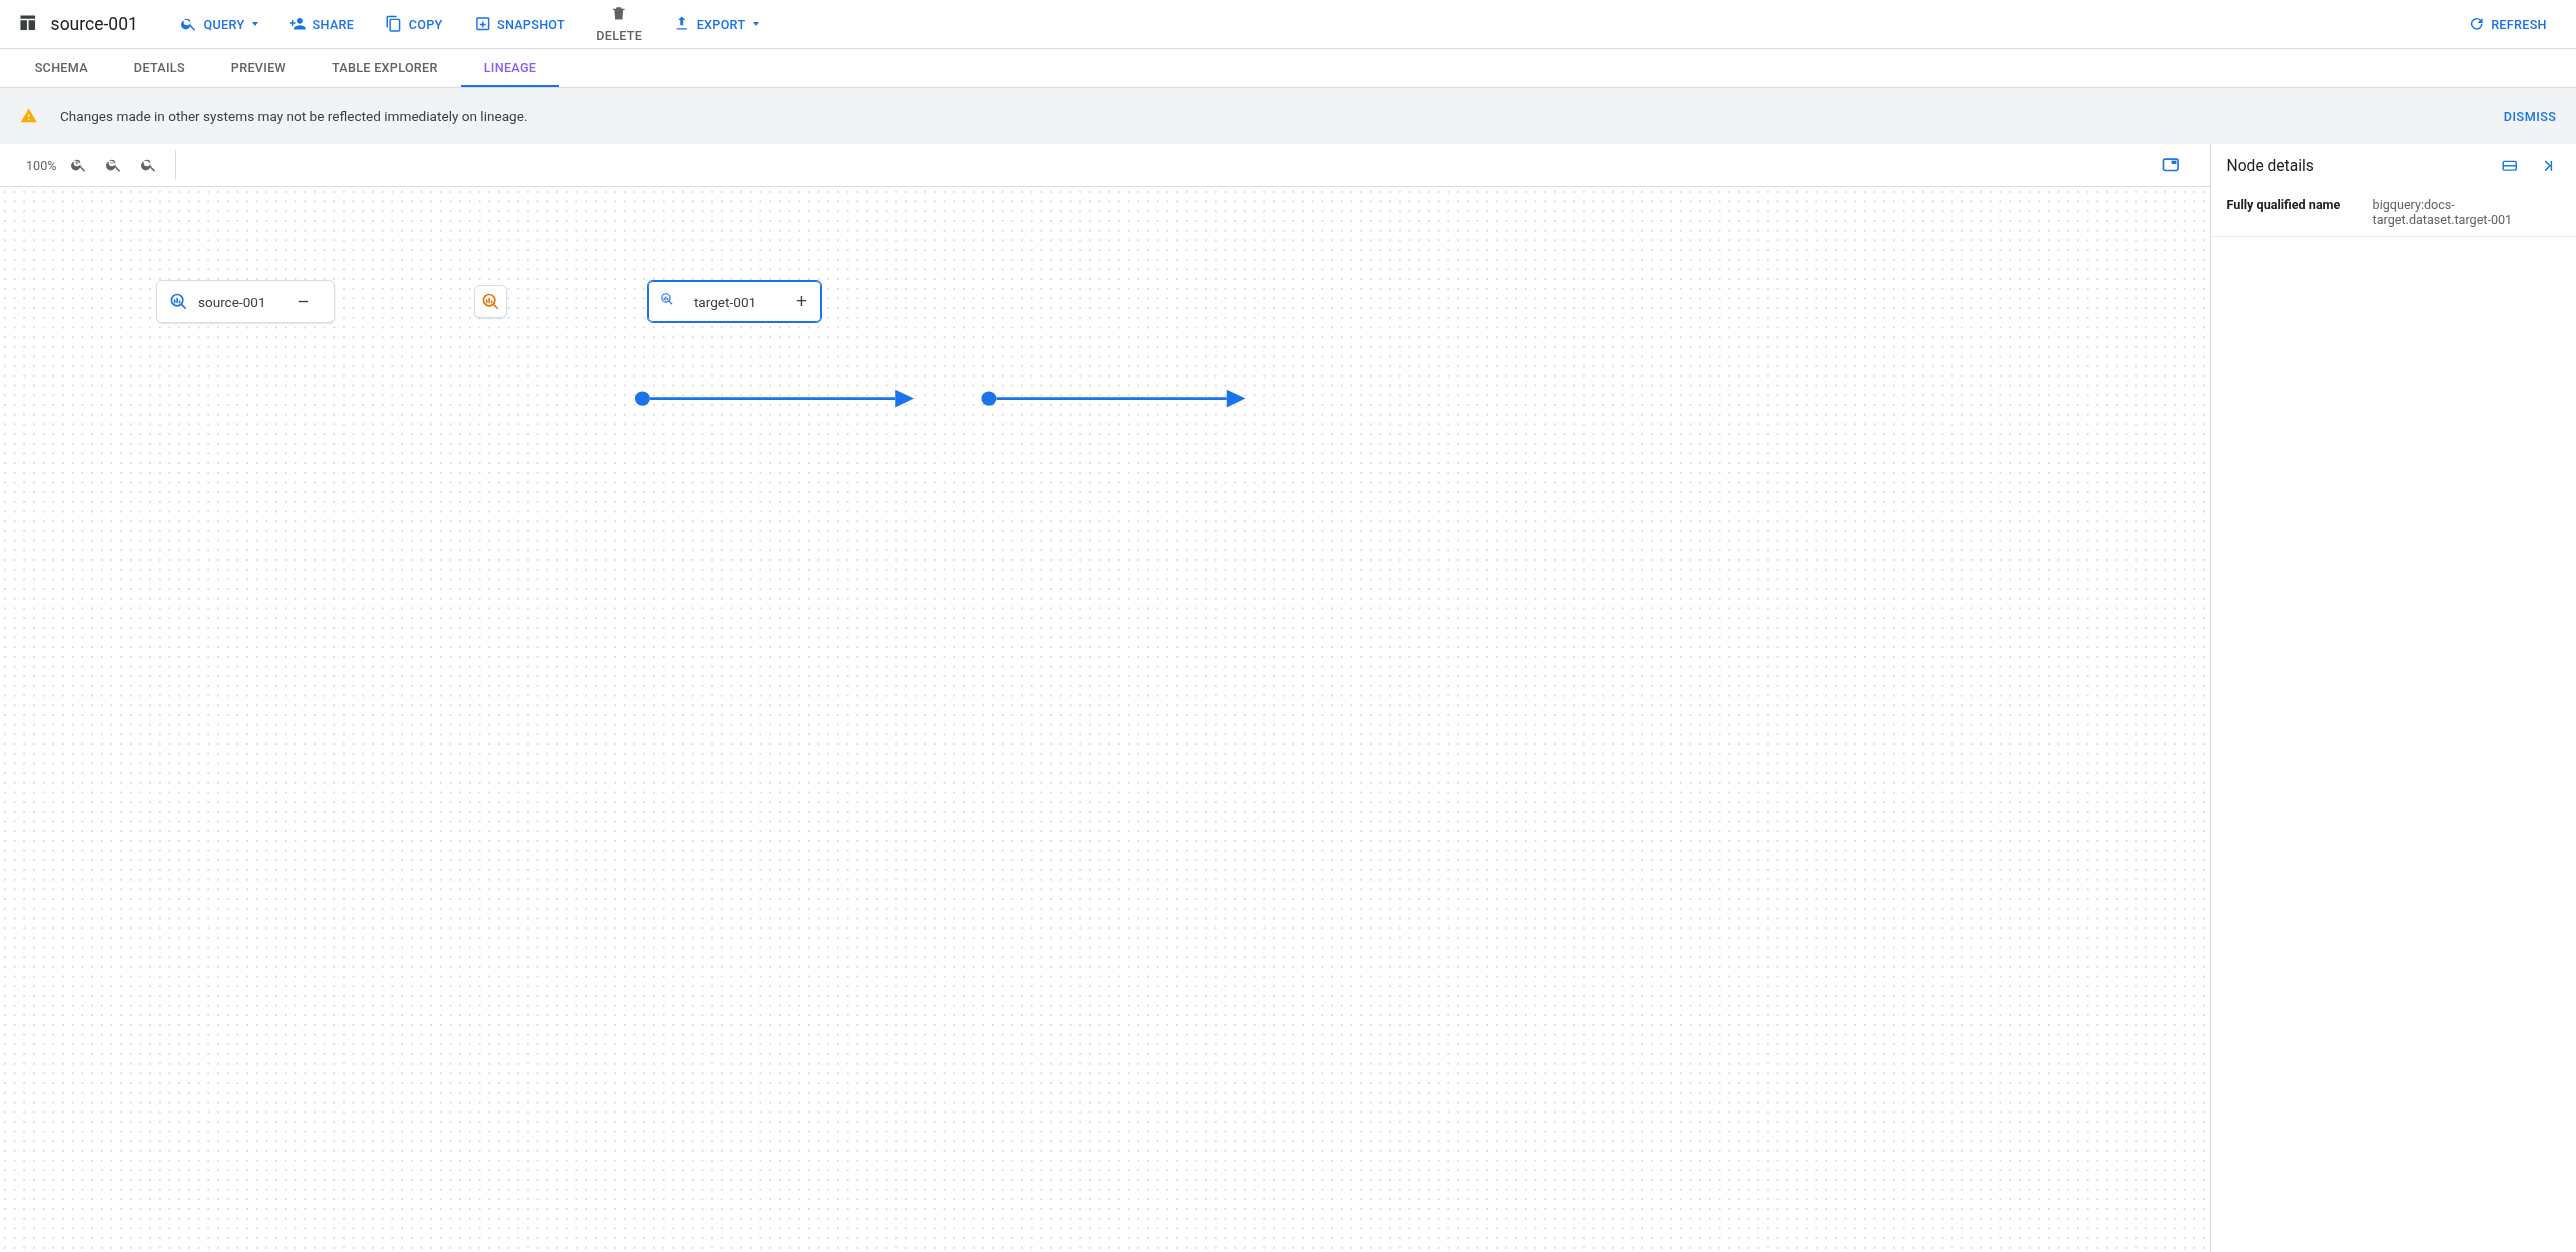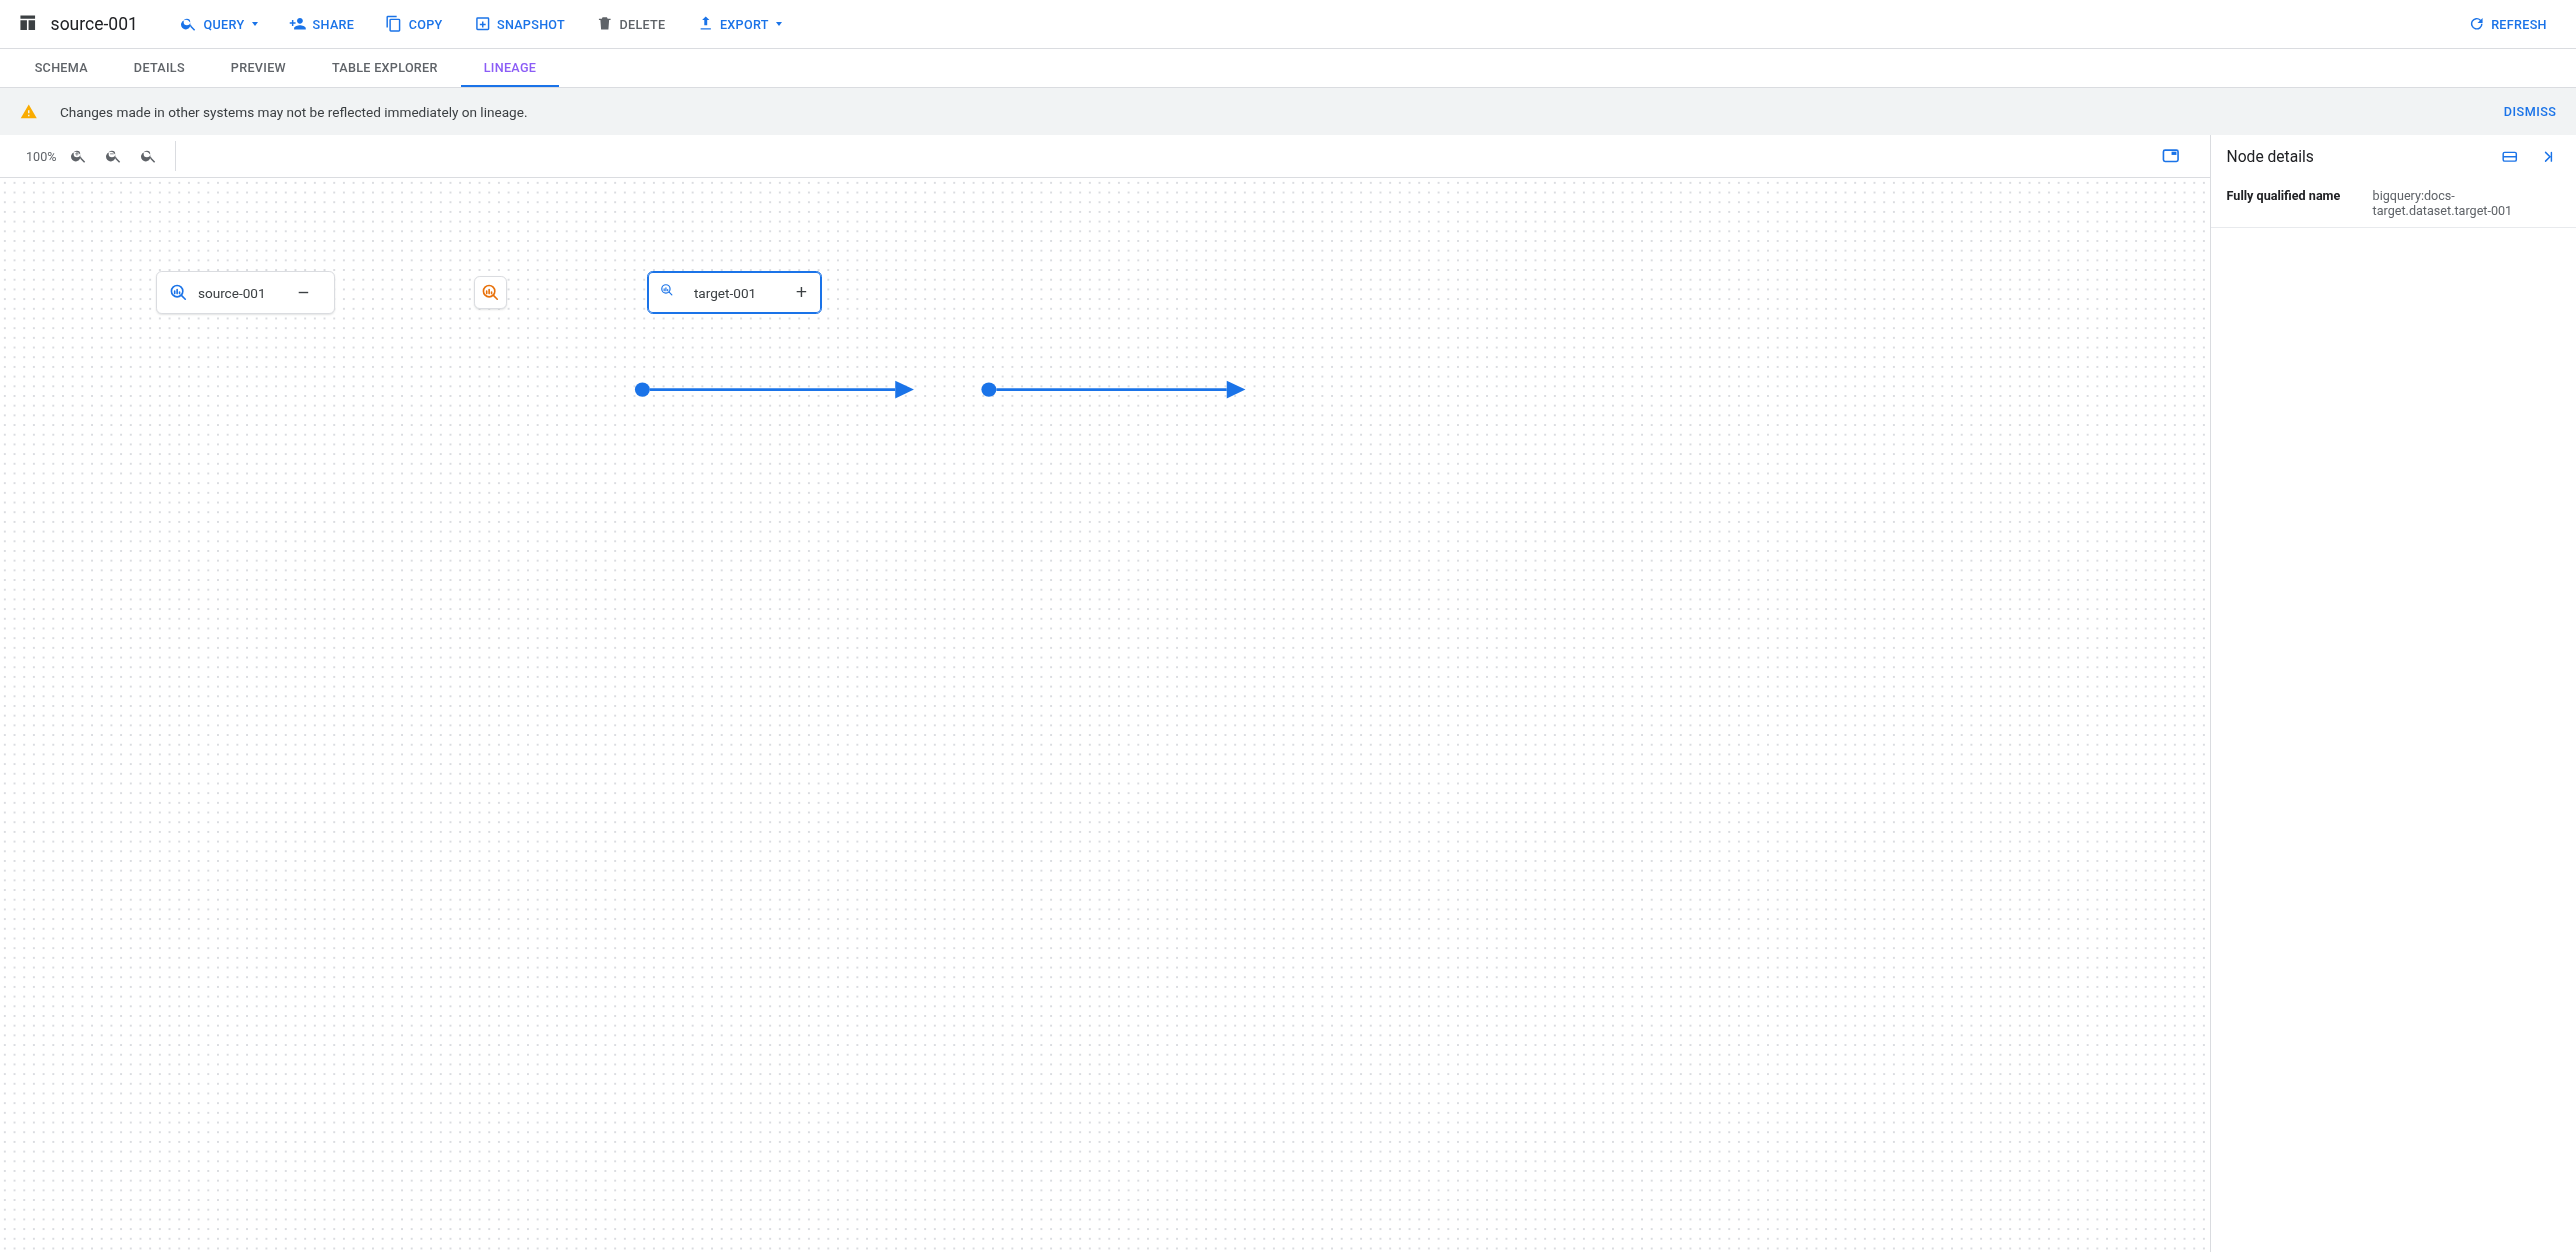--- a/index.html
+++ b/index.html
@@ -33,21 +33,21 @@
     background: transparent;
     border: none;
     font: inherit;
     font-size: 12.6px;
     font-weight: 500;
     letter-spacing: 0.3px;
     padding: 5.8px 11.7px;
     cursor: pointer;
     text-transform: uppercase;
   }
-  .action-btn.gray { color: #5f6368; }
+  .action-btn.gray { color: #5f6368; flex-direction: column; }
   .action-btn svg { width: 17.5px; height: 17.5px; flex: none; }
   .caret-down { border-left: 3.9px solid transparent; border-right: 3.9px solid transparent; border-top: 4.9px solid currentColor; margin-left: 1.9px; }
 
   
   .tabs {
     display: flex;
     align-items: flex-end;
     height: 39px;
     padding: 0 11.7px;
     border-bottom: 1px solid #dadce0;
@@ -65,21 +65,21 @@
     cursor: pointer;
     text-transform: uppercase;
     border-bottom: 2.9px solid transparent;
   }
   .tab.active { color: #8b5cf6; border-bottom-color: #1a73e8; }
 
   
   .info-banner {
     display: flex;
     align-items: center;
-    height: 47px;
+    height: 56px;
     padding: 0 19.5px;
     background: #f1f3f4;
     font-size: 13.6px;
     color: #3c4043;
   }
   .info-banner .warn-icon { width: 17.5px; height: 17.5px; margin-right: 23px; }
   .info-banner .spacer { flex: 1; }
   .dismiss-btn {
     background: transparent; border: none; color: #1a73e8;
     font: inherit; font-size: 12.6px; font-weight: 500; letter-spacing: 0.5px;

